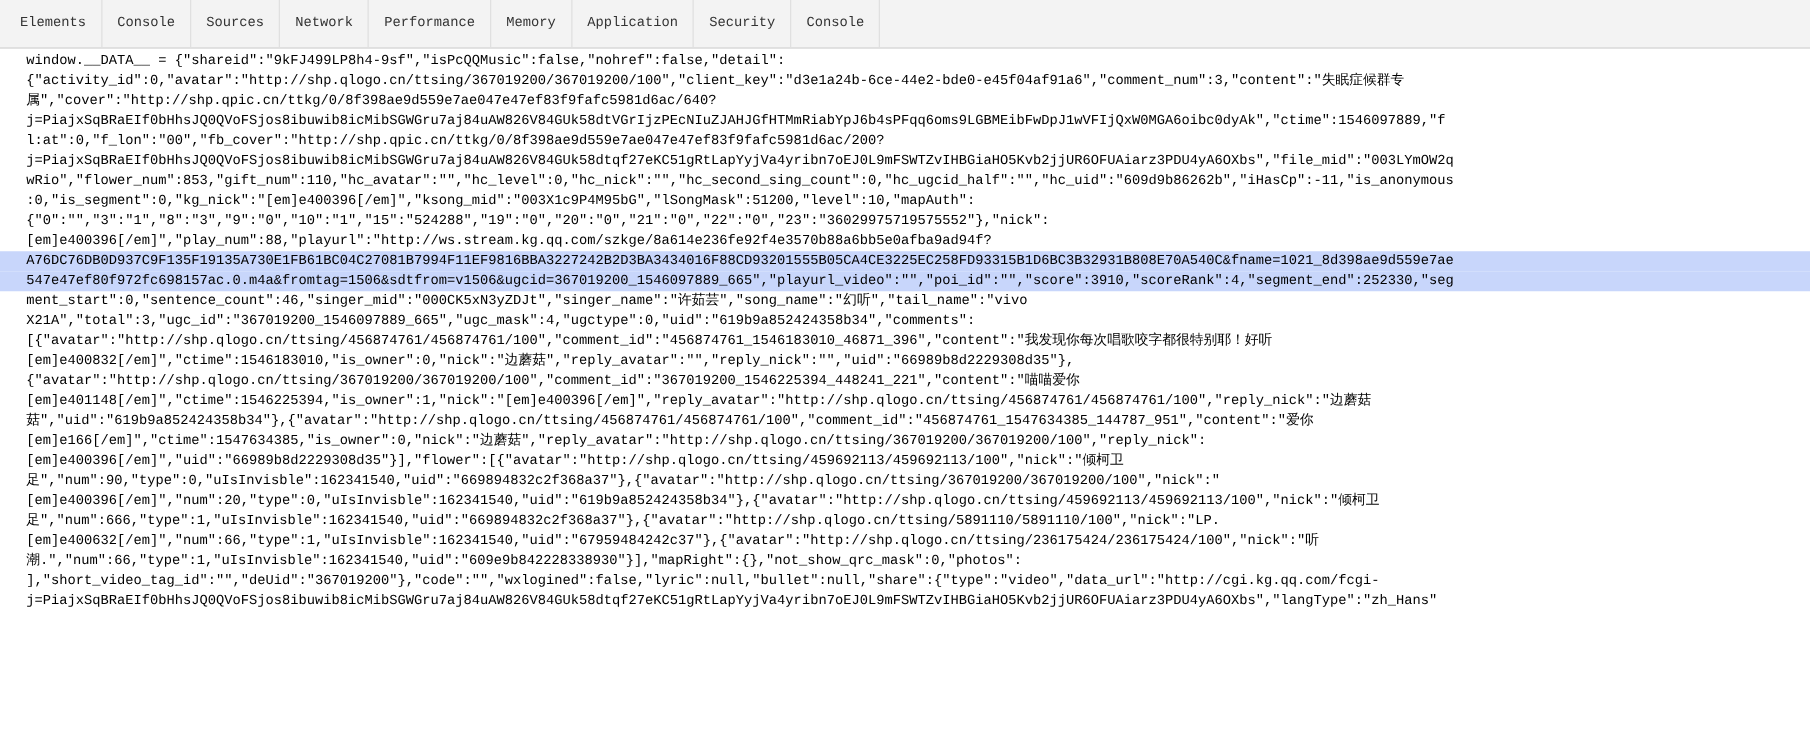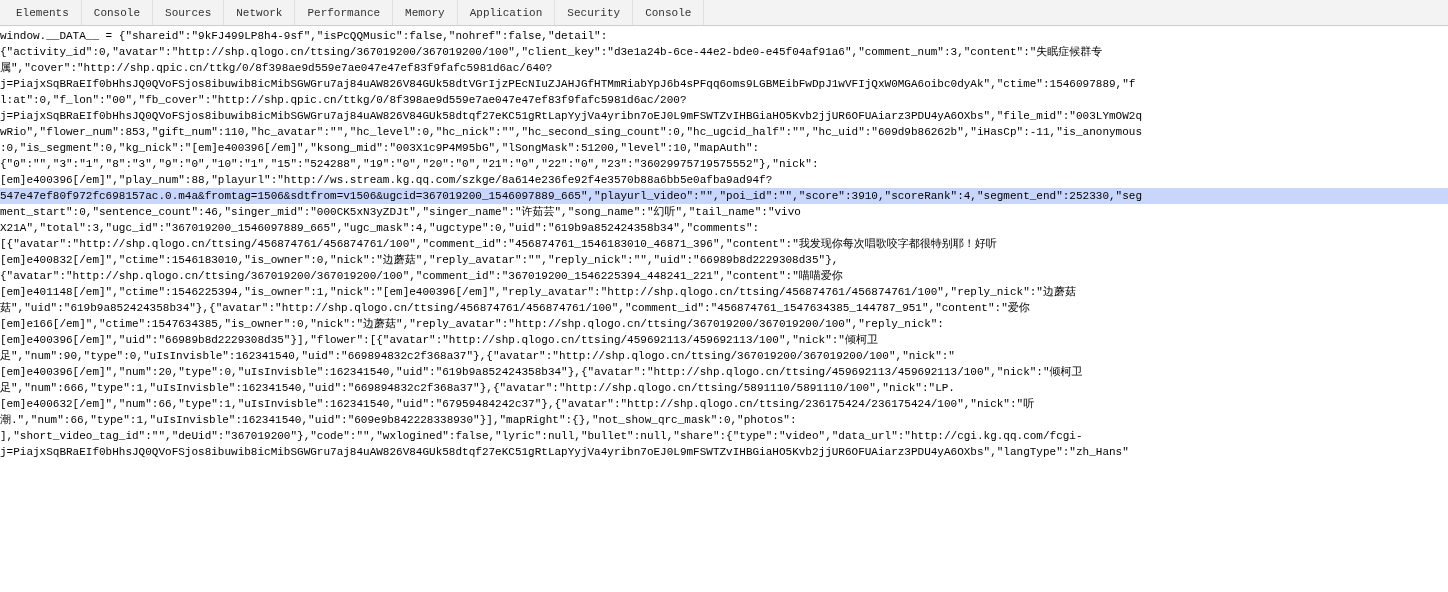--- a/index.html
+++ b/index.html
@@ -17,21 +17,21 @@
       width: 1448px;
       height: 592px;
     }
 
     
     .tab-bar {
       display: flex;
       align-items: stretch;
       background: #f3f3f3;
       border-bottom: 1px solid #cccccc;
-      height: 26px;
+      height: 39px;
       padding-left: 4px;
     }
 
     .tab-item {
       display: flex;
       align-items: center;
       padding: 0 12px;
       font-size: 11px;
       color: #333;
       cursor: pointer;
@@ -52,21 +52,21 @@
     .code-content {
       width: 100%;
       height: 100%;
       overflow: auto;
       padding: 2px 0;
       background: #ffffff;
     }
 
     .code-line {
       display: block;
-      padding: 0 0;
+      padding: 0 21px;
       line-height: 16px;
       white-space: pre;
       font-size: 11px;
       font-family: 'Consolas', 'Monaco', 'Courier New', monospace;
       color: #000000;
     }
 
     .code-line.selected {
       background: #c8d6fb;
       color: #000000;
@@ -112,20 +112,21 @@
     <span class="code-line">window.__DATA__ = {"shareid":"9kFJ499LP8h4-9sf","isPcQQMusic":false,"nohref":false,"detail":</span>
         <span class="code-line">{"activity_id":0,"avatar":"http://shp.qlogo.cn/ttsing/367019200/367019200/100","client_key":"d3e1a24b-6ce-44e2-bde0-e45f04af91a6","comment_num":3,"content":"失眠症候群专</span>
         <span class="code-line">属","cover":"http://shp.qpic.cn/ttkg/0/8f398ae9d559e7ae047e47ef83f9fafc5981d6ac/640?</span>
         <span class="code-line">j=PiajxSqBRaEIf0bHhsJQ0QVoFSjos8ibuwib8icMibSGWGru7aj84uAW826V84GUk58dtVGrIjzPEcNIuZJAHJGfHTMmRiabYpJ6b4sPFqq6oms9LGBMEibFwDpJ1wVFIjQxW0MGA6oibc0dyAk","ctime":1546097889,"f</span>
         <span class="code-line">l:at":0,"f_lon":"00","fb_cover":"http://shp.qpic.cn/ttkg/0/8f398ae9d559e7ae047e47ef83f9fafc5981d6ac/200?</span>
         <span class="code-line">j=PiajxSqBRaEIf0bHhsJQ0QVoFSjos8ibuwib8icMibSGWGru7aj84uAW826V84GUk58dtqf27eKC51gRtLapYyjVa4yribn7oEJ0L9mFSWTZvIHBGiaHO5Kvb2jjUR6OFUAiarz3PDU4yA6OXbs","file_mid":"003LYmOW2q</span>
         <span class="code-line">wRio","flower_num":853,"gift_num":110,"hc_avatar":"","hc_level":0,"hc_nick":"","hc_second_sing_count":0,"hc_ugcid_half":"","hc_uid":"609d9b86262b","iHasCp":-11,"is_anonymous</span>
         <span class="code-line">:0,"is_segment":0,"kg_nick":"[em]e400396[/em]","ksong_mid":"003X1c9P4M95bG","lSongMask":51200,"level":10,"mapAuth":</span>
         <span class="code-line">{"0":"","3":"1","8":"3","9":"0","10":"1","15":"524288","19":"0","20":"0","21":"0","22":"0","23":"36029975719575552"},"nick":</span>
         <span class="code-line">[em]e400396[/em]","play_num":88,"playurl":"http://ws.stream.kg.qq.com/szkge/8a614e236fe92f4e3570b88a6bb5e0afba9ad94f?</span>
+        <span class="code-line selected">A76DC76DB0D937C9F135F19135A730E1FB61BC04C27081B7994F11EF9816BBA3227242B2D3BA3434016F88CD93201555B05CA4CE3225EC258FD93315B1D6BC3B32931B808E70A540C&amp;fname=1021_8d398ae9d559e7ae</span>
         <span class="code-line selected">547e47ef80f972fc698157ac.0.m4a&amp;fromtag=1506&amp;sdtfrom=v1506&amp;ugcid=367019200_1546097889_665","playurl_video":"","poi_id":"","score":3910,"scoreRank":4,"segment_end":252330,"seg</span>
         <span class="code-line">ment_start":0,"sentence_count":46,"singer_mid":"000CK5xN3yZDJt","singer_name":"许茹芸","song_name":"幻听","tail_name":"vivo</span>
         <span class="code-line">X21A","total":3,"ugc_id":"367019200_1546097889_665","ugc_mask":4,"ugctype":0,"uid":"619b9a852424358b34","comments":</span>
         <span class="code-line">[{"avatar":"http://shp.qlogo.cn/ttsing/456874761/456874761/100","comment_id":"456874761_1546183010_46871_396","content":"我发现你每次唱歌咬字都很特别耶！好听</span>
         <span class="code-line">[em]e400832[/em]","ctime":1546183010,"is_owner":0,"nick":"边蘑菇","reply_avatar":"","reply_nick":"","uid":"66989b8d2229308d35"},</span>
         <span class="code-line">{"avatar":"http://shp.qlogo.cn/ttsing/367019200/367019200/100","comment_id":"367019200_1546225394_448241_221","content":"喵喵爱你</span>
         <span class="code-line">[em]e401148[/em]","ctime":1546225394,"is_owner":1,"nick":"[em]e400396[/em]","reply_avatar":"http://shp.qlogo.cn/ttsing/456874761/456874761/100","reply_nick":"边蘑菇</span>
         <span class="code-line">菇","uid":"619b9a852424358b34"},{"avatar":"http://shp.qlogo.cn/ttsing/456874761/456874761/100","comment_id":"456874761_1547634385_144787_951","content":"爱你</span>
         <span class="code-line">[em]e166[/em]","ctime":1547634385,"is_owner":0,"nick":"边蘑菇","reply_avatar":"http://shp.qlogo.cn/ttsing/367019200/367019200/100","reply_nick":</span>
         <span class="code-line">[em]e400396[/em]","uid":"66989b8d2229308d35"}],"flower":[{"avatar":"http://shp.qlogo.cn/ttsing/459692113/459692113/100","nick":"倾柯卫</span>

